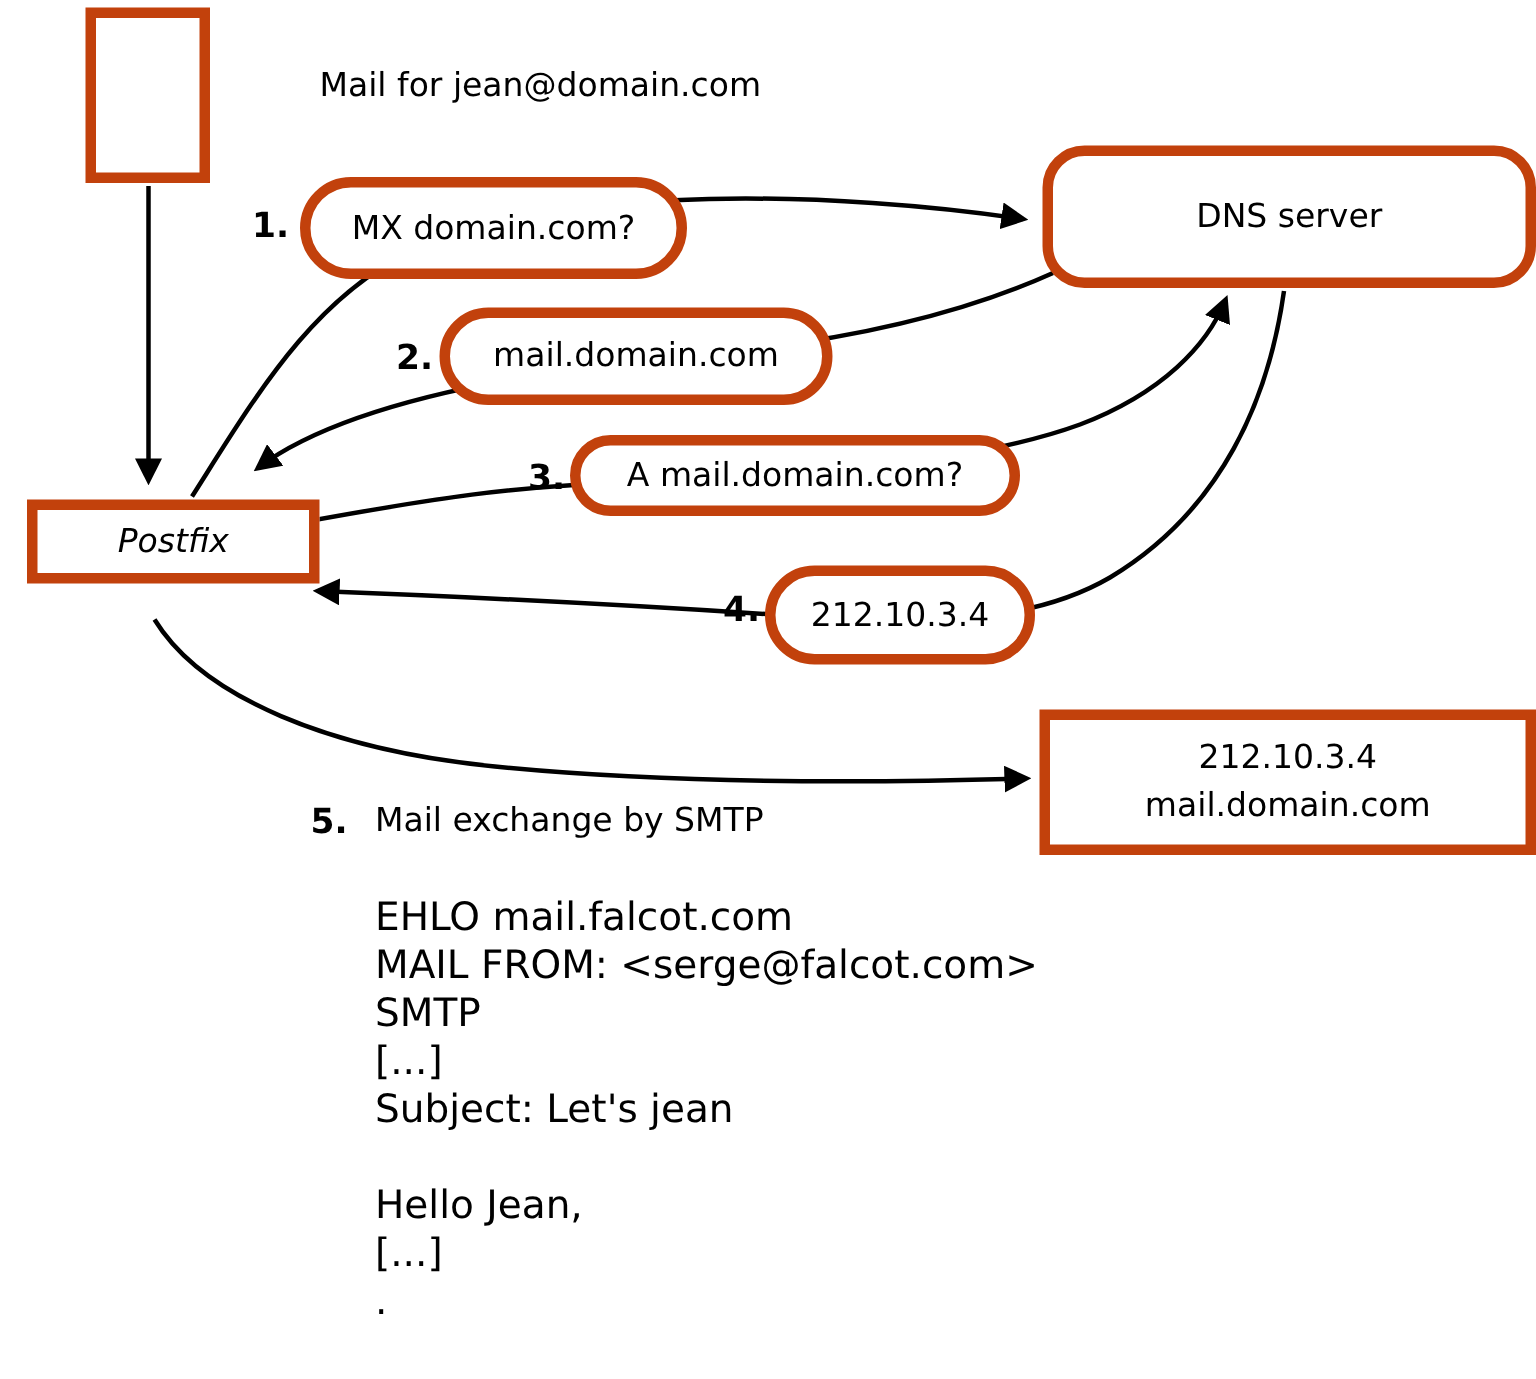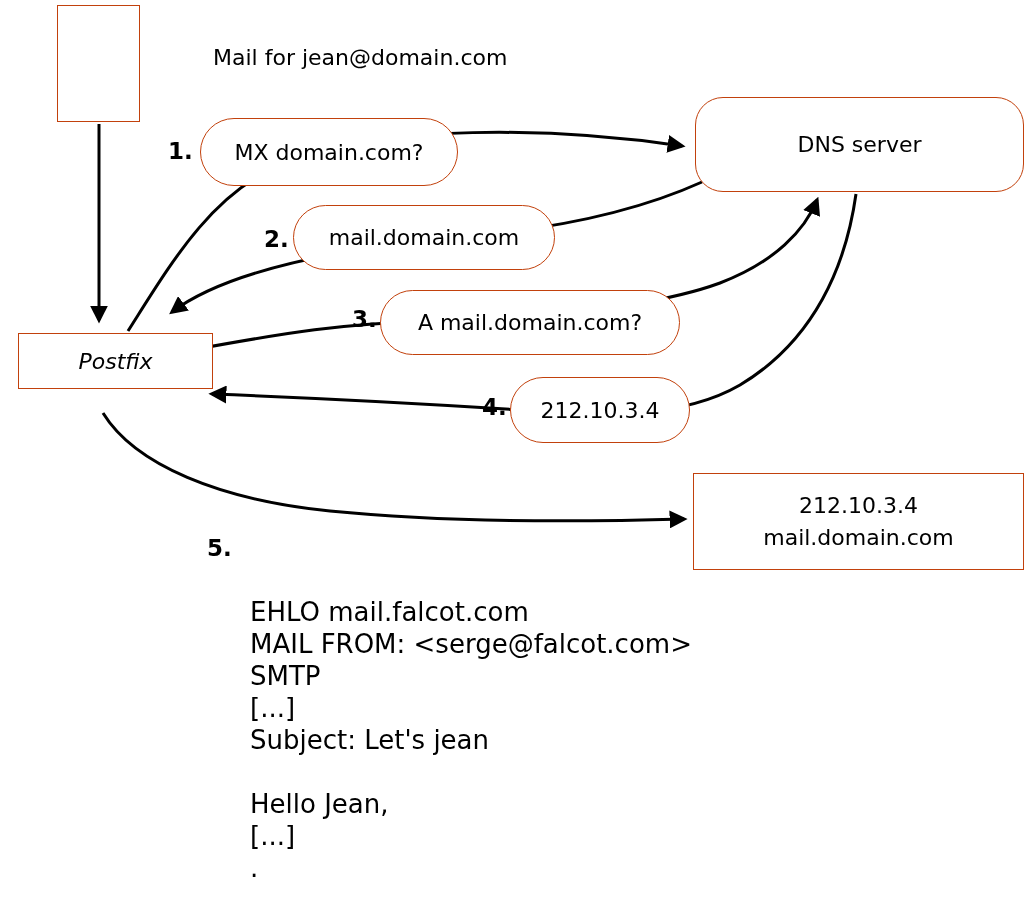--- a/index.html
+++ b/index.html
@@ -14,21 +14,21 @@
   }
   .layer-arrows {
     position: absolute;
     inset: 0;
     pointer-events: none;
   }
   .node {
     position: absolute;
     box-sizing: border-box;
     background: #ffffff;
-    border: 1px solid #c2410c;
+    border: 7px solid #c2410c;
     display: flex;
     align-items: center;
     justify-content: center;
     font-size: 22px;
     text-align: center;
     z-index: 2;
   }
   .pill { border-radius: 40px; }
   .two-line { flex-direction: column; line-height: 1.45; }
   .stepnum {
@@ -96,35 +96,36 @@
   <div class="node pill" style="left:200px; top:118px; width:258px; height:68px;">
     <span>MX domain.com?</span>
   </div>
 
   <div class="stepnum" style="left:264px; top:226px;">2.</div>
   <div class="node pill" style="left:293px; top:205px; width:262px; height:65px;">
     <span>mail.domain.com</span>
   </div>
 
   <div class="stepnum" style="left:352px; top:306px;">3.</div>
-  <div class="node pill" style="left:380px; top:290px; width:300px; height:65px;justify-content:center;">
+  <div class="node pill" style="left:380px; top:290px; width:300px; height:54px;justify-content:center;">
     <span>A mail.domain.com?</span>
   </div>
 
   <div class="stepnum" style="left:482px; top:394px;">4.</div>
   <div class="node pill" style="left:510px; top:377px; width:180px; height:66px;">
     <span>212.10.3.4</span>
   </div>
 
   <div class="node two-line" style="left:693px; top:473px; width:331px; height:97px;">
     <span>212.10.3.4</span>
     <span>mail.domain.com</span>
   </div>
 
   <div class="stepnum" style="left:207px; top:535px;">5.</div>
+  <div class="floating-label" style="left:250px; top:535px;">Mail exchange by SMTP</div>
 
   <div class="smtp-block">
     <div class="smtp-line">EHLO mail.falcot.com</div>
     <div class="smtp-line">MAIL FROM: &lt;serge@falcot.com&gt;</div>
     <div class="smtp-line">SMTP</div>
     <div class="smtp-line">[...]</div>
     <div class="smtp-line">Subject: Let's jean</div>
     <div class="smtp-line"></div>
     <div class="smtp-line">Hello Jean,</div>
     <div class="smtp-line">[...]</div>

